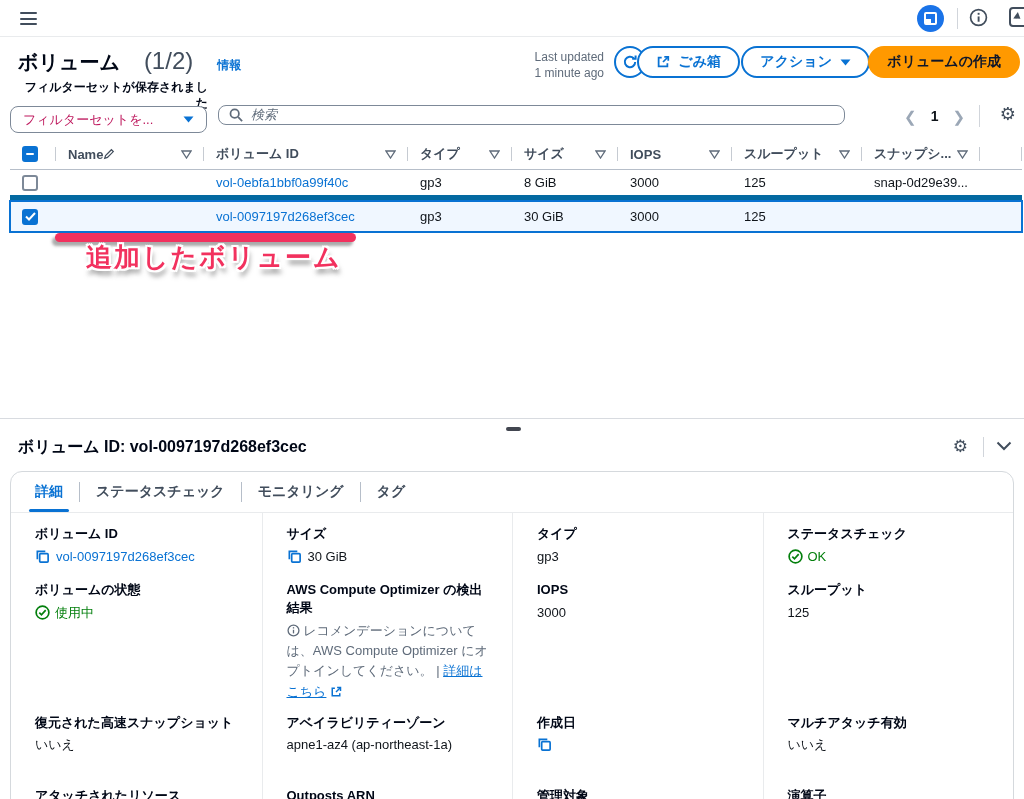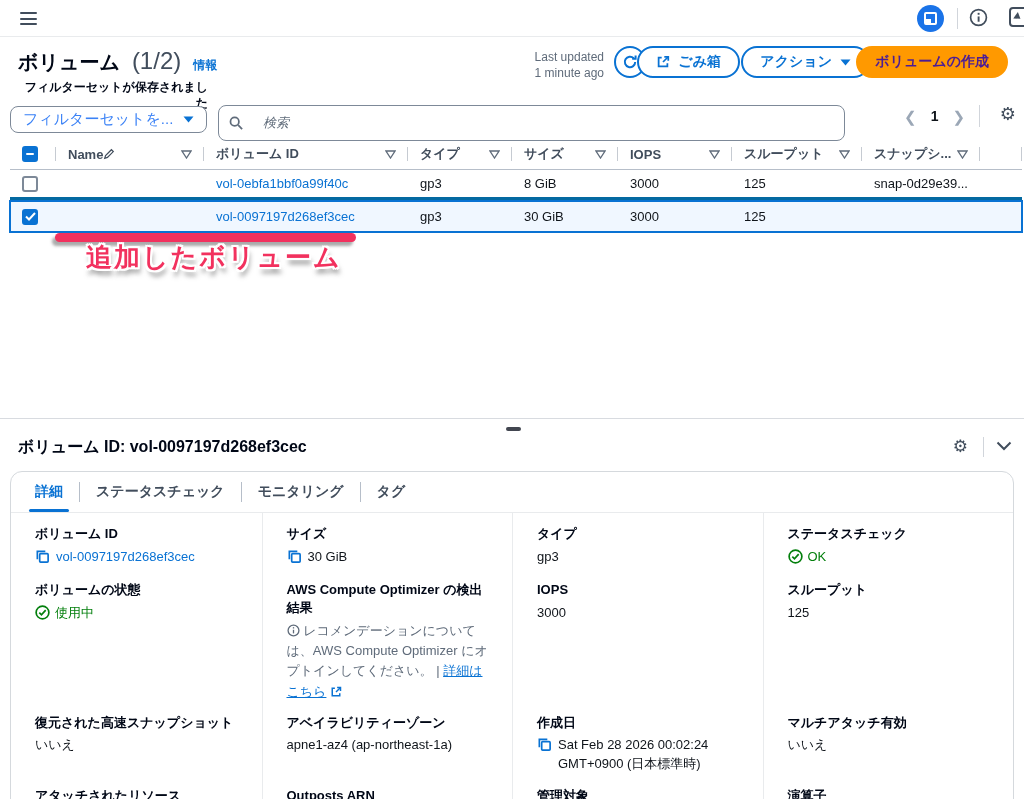--- a/index.html
+++ b/index.html
@@ -17,57 +17,57 @@
   .ext-sq::after { content:""; position:absolute; left:0px; bottom:0px; width:5px; height:4px; background:#fff;}
   .tb-div { position:absolute; right:66px; top:8px; width:1px; height:21px; background:#d1d5db;}
   .info-circ { position:absolute; right:36px; top:8px; cursor:pointer;}
   .cuticon { position:absolute; right:-9px; top:7px; width:24px; height:20px; border:2px solid #414d5c;
     border-radius:4px; cursor:pointer;}
   .cuticon::after{ content:""; position:absolute; left:4px; top:4px; border-left:6px solid #414d5c;
     border-top:4px solid transparent; border-bottom:4px solid transparent; transform:rotate(35deg);}
 
   
   .pagehead { position:absolute; top:37px; left:0; right:0; height:103px; background:#fff; }
-  .title-row { position:absolute; left:18px; top:10px; display:flex; align-items:baseline; gap:12px;}
+  .title-row { position:absolute; left:18px; top:10px; display:flex; align-items:baseline; gap:24px;}
   .title { font-size:20px; font-weight:bold; color:#000716;}
   .count { font-size:24px; font-weight:normal; color:#414d5c;}
   .info-link { font-size:12px; font-weight:bold; color:#0972d3; cursor:pointer;}
   .filter-msg { position:absolute; left:18px; top:42px; width:190px; font-size:12px; font-weight:bold;
     color:#000716; line-height:1.35;text-align:right;}
   .last-updated { position:absolute; right:420px; top:12px; text-align:right; font-size:12px;
     color:#5f6b7a; line-height:1.35;}
   .btn { position:absolute; top:9px; height:32px; border:2px solid #0972d3; border-radius:17px;
     background:#fff; color:#0972d3; font-weight:bold; font-size:14px; display:flex; align-items:center;
     gap:8px; padding:4px 17px; cursor:pointer; font-family:inherit;}
   .btn-refresh { right:378px; width:32px; padding:0; justify-content:center;}
   .btn-trash { right:284px;}
   .btn-actions { right:154px;}
-  .btn-create { right:16px; background:#ff9900; border-color:#ff9900; color:#4c1d95;}
+  .btn-create { right:4px; background:#ff9900; border-color:#ff9900; color:#0f172a;}
   .select-box { position:absolute; left:10px; top:69px; width:197px; height:27px; border:1px solid #7d8998;
     border-radius:8px; background:#fff; display:flex; align-items:center; padding:0 12px; cursor:pointer;}
-  .select-box .ph { color:#3b82f6; font-size:15px; flex:1;}
-  .search-box { position:absolute; left:218px; top:68px; width:627px; height:36px; border:1px solid #7d8998;
-    border-radius:8px; background:#fff; display:flex; align-items:center; gap:20px; padding:0 10px; cursor:text;}
+  .select-box .ph { color:#be185d; font-size:13px; flex:1;}
+  .search-box { position:absolute; left:218px; top:68px; width:627px; height:20px; border:1px solid #7d8998;
+    border-radius:8px; background:#fff; display:flex; align-items:center; gap:8px; padding:0 10px; cursor:text;}
   .search-box .ph { color:#5f6b7a; font-size:13px; font-style:italic;}
   .pager { position:absolute; right:44px; top:68px; display:flex; align-items:center; gap:14px;}
   .pg-chev { color:#9ba7b6; font-size:15px; cursor:pointer; line-height:1;}
   .pg-num { font-size:14px; font-weight:bold; color:#0f141a; cursor:pointer;}
   .pg-div { width:1px; height:22px; background:#d1d5db;}
   .gearbtn { position:absolute; right:8px; top:66px; font-size:18px; color:#414d5c; cursor:pointer;}
 
   
   .table { position:absolute; left:10px; right:2px; top:139px;}
   .trow { display:grid; grid-template-columns:46px 148px 204px 104px 106px 114px 130px 118px 1fr;
     align-items:center; height:31px;}
   .thead { border-bottom:1px solid #b6bec9; font-weight:bold; color:#414d5c; font-size:13px;}
   .tcell { position:relative; height:100%; display:flex; align-items:center; padding:0 12px;
     white-space:nowrap; overflow:hidden;}
   .tcell::after { content:""; position:absolute; right:0; top:8px; bottom:8px; width:1px; background:#c6cbd2;}
   .trow.body .tcell::after { display:none;}
-  .trow.body { font-size:13px; border-bottom:4px solid #0369a1;}
+  .trow.body { font-size:13px; border-bottom:6px solid #0369a1;}
   .trow.selected { background:#f0f7ff; outline:2px solid #0972d3; outline-offset:-1px; border-bottom:none;}
   .sorticon { margin-left:auto;}
   .link { color:#0972d3; cursor:pointer; text-decoration:none;}
   .cb { width:16px; height:16px; border:2px solid #7d8998; border-radius:3px; background:#fff;
     cursor:pointer; display:flex; align-items:center; justify-content:center;}
   .cb.on { background:#0972d3; border-color:#0972d3;}
   .cb .minus { width:8px; height:2px; background:#fff; border-radius:1px;}
 
   
   .anno-bar { position:absolute; left:55px; top:233px; width:301px; height:9px; background:#f2315e;
@@ -392,21 +392,20 @@
       <div class="dlabel">アベイラビリティーゾーン</div>
       <div class="dval">apne1-az4 (ap-northeast-1a)</div>
     </div>
     <div class="dcell">
       <div class="dlabel">作成日</div>
       <div class="dval withcopy">
         <svg class="copyic" width="15" height="15" viewBox="0 0 16 16">
             <rect x="5" y="5" width="9" height="9" rx="1" fill="none" stroke="#0972d3" stroke-width="1.8"></rect>
             <path d="M11 2.5H2.5V11" fill="none" stroke="#0972d3" stroke-width="1.8"></path>
           </svg>
-        <span>Sat Feb 28 2026 00:02:24 GMT+0900 (日本標準時)</span>
       </div>
     </div>
     <div class="dcell">
       <div class="dlabel">マルチアタッチ有効</div>
       <div class="dval">いいえ</div>
     </div>
   </div>
 
   <div class="dgrid rD">
     <div class="dcell">

